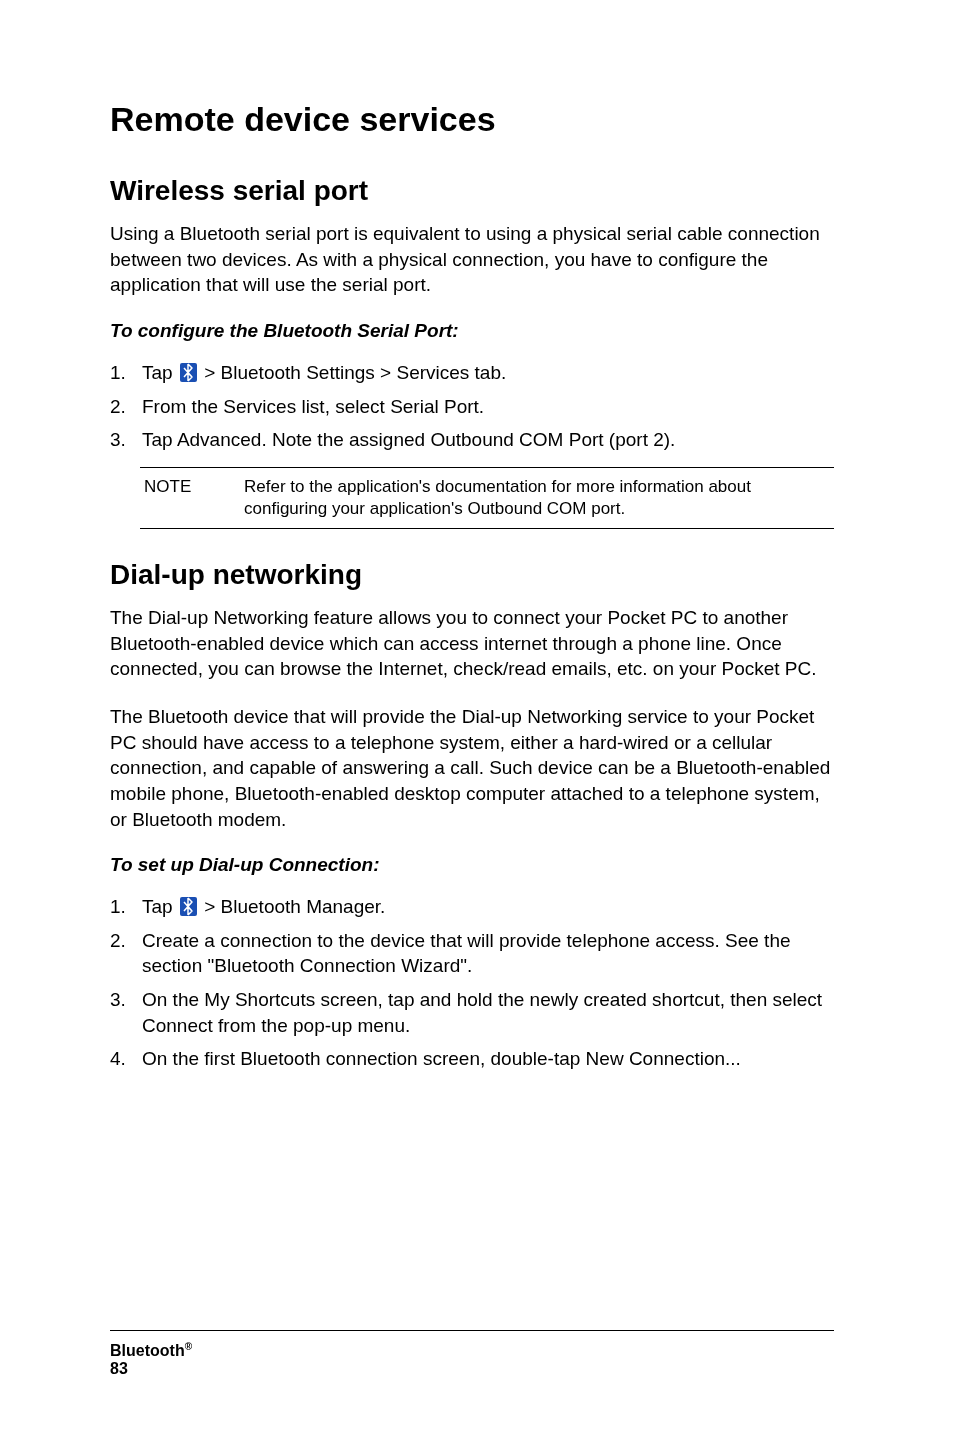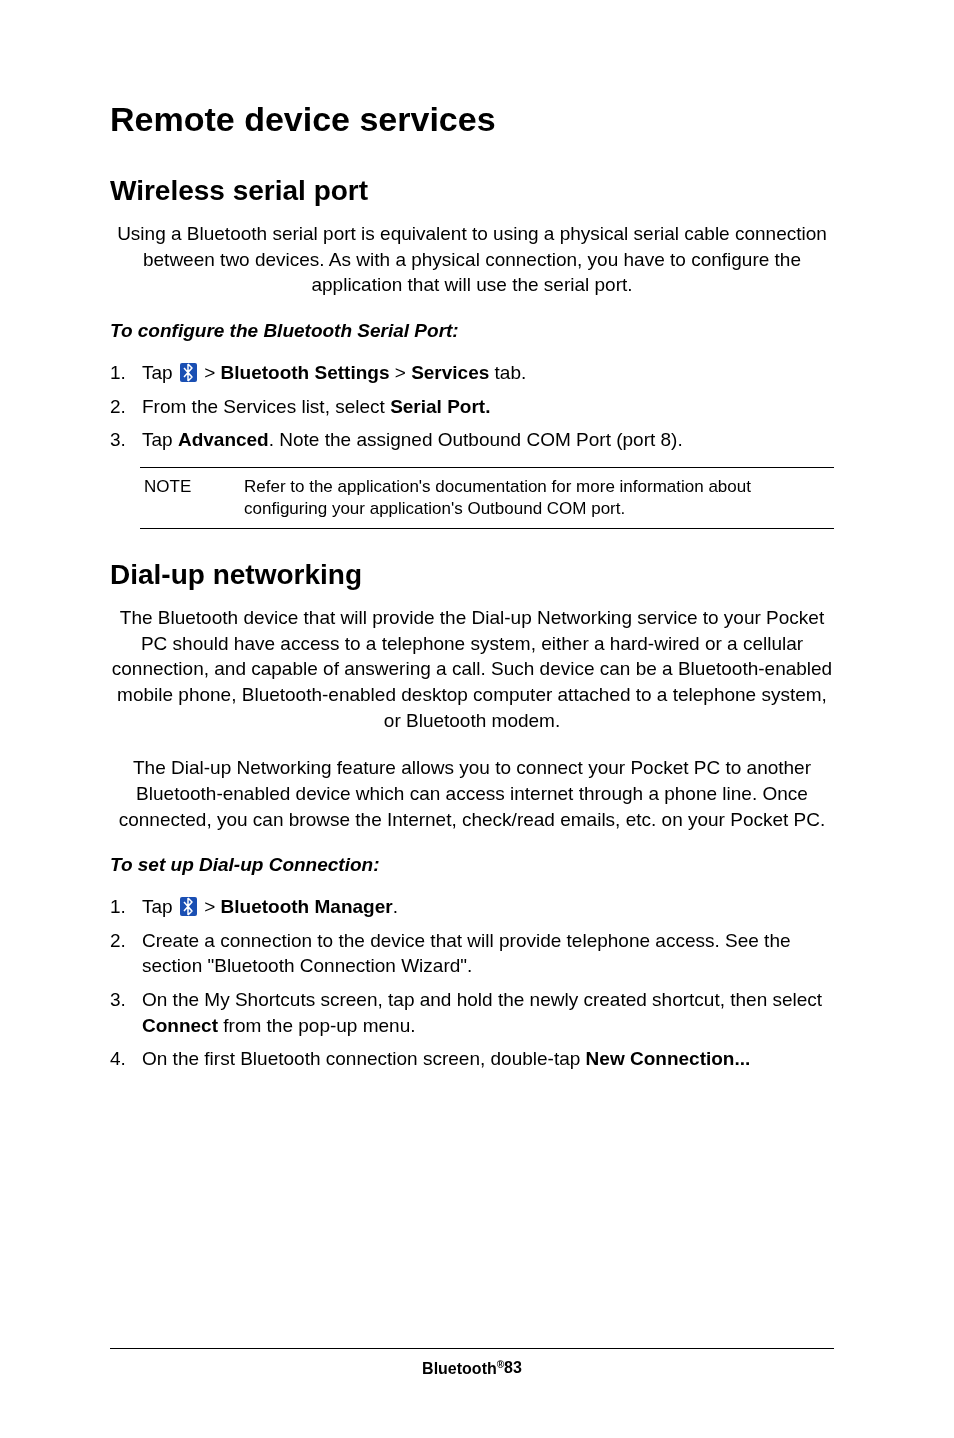--- a/index.html
+++ b/index.html
@@ -25,21 +25,20 @@
   .h2 {
     font-size: 28px;
     font-weight: bold;
     margin-bottom: 14px;
     margin-top: 3px;
   }
   .para {
     font-size: 19px;
     line-height: 1.35;
     margin-bottom: 22px;
-    text-align: center;
   }
   .sub {
     font-size: 19px;
     font-weight: bold;
     margin-top: 8px;
     margin-bottom: 18px;
     font-style: italic;
   }
   .list {
     font-size: 19px;
@@ -49,21 +48,21 @@
   }
   .li {
     display: flex;
     margin-bottom: 8px;
   }
   .li .num {
     width: 32px;
     flex: none;
   }
   .li .txt { flex: 1; }
-  .bold { font-weight: bold; }
+  .bold { font-weight: normal; }
   .bt-icon {
     display: inline-block;
     width: 17px;
     height: 19px;
     background: #1a4fb3;
     border-radius: 2px;
     position: relative;
     top: 3px;
     margin: 0 2px;
   }
@@ -91,20 +90,21 @@
     position: absolute;
     left: 110px;
     right: 120px;
     bottom: 60px;
     display: flex;
     justify-content: center;
     font-size: 16px;
     border-top: 1px solid #000;
     padding-top: 10px;
     font-weight: bold;
+    flex-direction: column;
   }
   .footer .left { }
   .footer .right { }
   .sup { vertical-align: super; font-size: 10px; }
 </style>
 </head>
 <body>
 
 <div class="page">
 
@@ -119,34 +119,34 @@
         <div class="txt"><span>Tap </span><span class="bt-icon"><svg viewBox="0 0 17 19">
               <path d="M8 1 L12 5 L8 9 L8 1 M8 18 L12 14 L8 10 L8 18 M4 5 L12 14 M4 14 L12 5" stroke="#fff" stroke-width="1.5" fill="none" stroke-linejoin="round"></path>
             </svg></span><span> &gt; </span><span class="bold">Bluetooth Settings</span><span> &gt; </span><span class="bold">Services</span><span> tab.</span></div>
       </div>
       <div class="li">
         <div class="num">2.</div>
         <div class="txt"><span>From the Services list, select </span><span class="bold">Serial Port.</span></div>
       </div>
       <div class="li">
         <div class="num">3.</div>
-        <div class="txt"><span>Tap </span><span class="bold">Advanced</span><span>. Note the assigned Outbound COM Port (port 8).</span></div>
+        <div class="txt"><span>Tap </span><span class="bold">Advanced</span><span>. Note the assigned Outbound COM Port (port 2).</span></div>
       </div>
     </div>
 
   <div class="note-box">
     <div class="row">
       <div class="label">NOTE</div>
       <div class="ntext">Refer to the application's documentation for more information about configuring your application's Outbound COM port.</div>
     </div>
   </div>
 
   <div class="h2">Dial-up networking</div>
+  <div class="para">The Dial-up Networking feature allows you to connect your Pocket PC to another Bluetooth-enabled device which can access internet through a phone line. Once connected, you can browse the Internet, check/read emails, etc. on your Pocket PC.</div>
   <div class="para">The Bluetooth device that will provide the Dial-up Networking service to your Pocket PC should have access to a telephone system, either a hard-wired or a cellular connection, and capable of answering a call.  Such device can be a Bluetooth-enabled mobile phone, Bluetooth-enabled desktop computer attached to a telephone system, or Bluetooth modem.</div>
-  <div class="para">The Dial-up Networking feature allows you to connect your Pocket PC to another Bluetooth-enabled device which can access internet through a phone line. Once connected, you can browse the Internet, check/read emails, etc. on your Pocket PC.</div>
   <div class="sub">To set up Dial-up Connection:</div>
   <div class="list">
       <div class="li">
         <div class="num">1.</div>
         <div class="txt"><span>Tap </span><span class="bt-icon"><svg viewBox="0 0 17 19">
               <path d="M8 1 L12 5 L8 9 L8 1 M8 18 L12 14 L8 10 L8 18 M4 5 L12 14 M4 14 L12 5" stroke="#fff" stroke-width="1.5" fill="none" stroke-linejoin="round"></path>
             </svg></span><span> &gt; </span><span class="bold">Bluetooth Manager</span><span>.</span></div>
       </div>
       <div class="li">
         <div class="num">2.</div>

